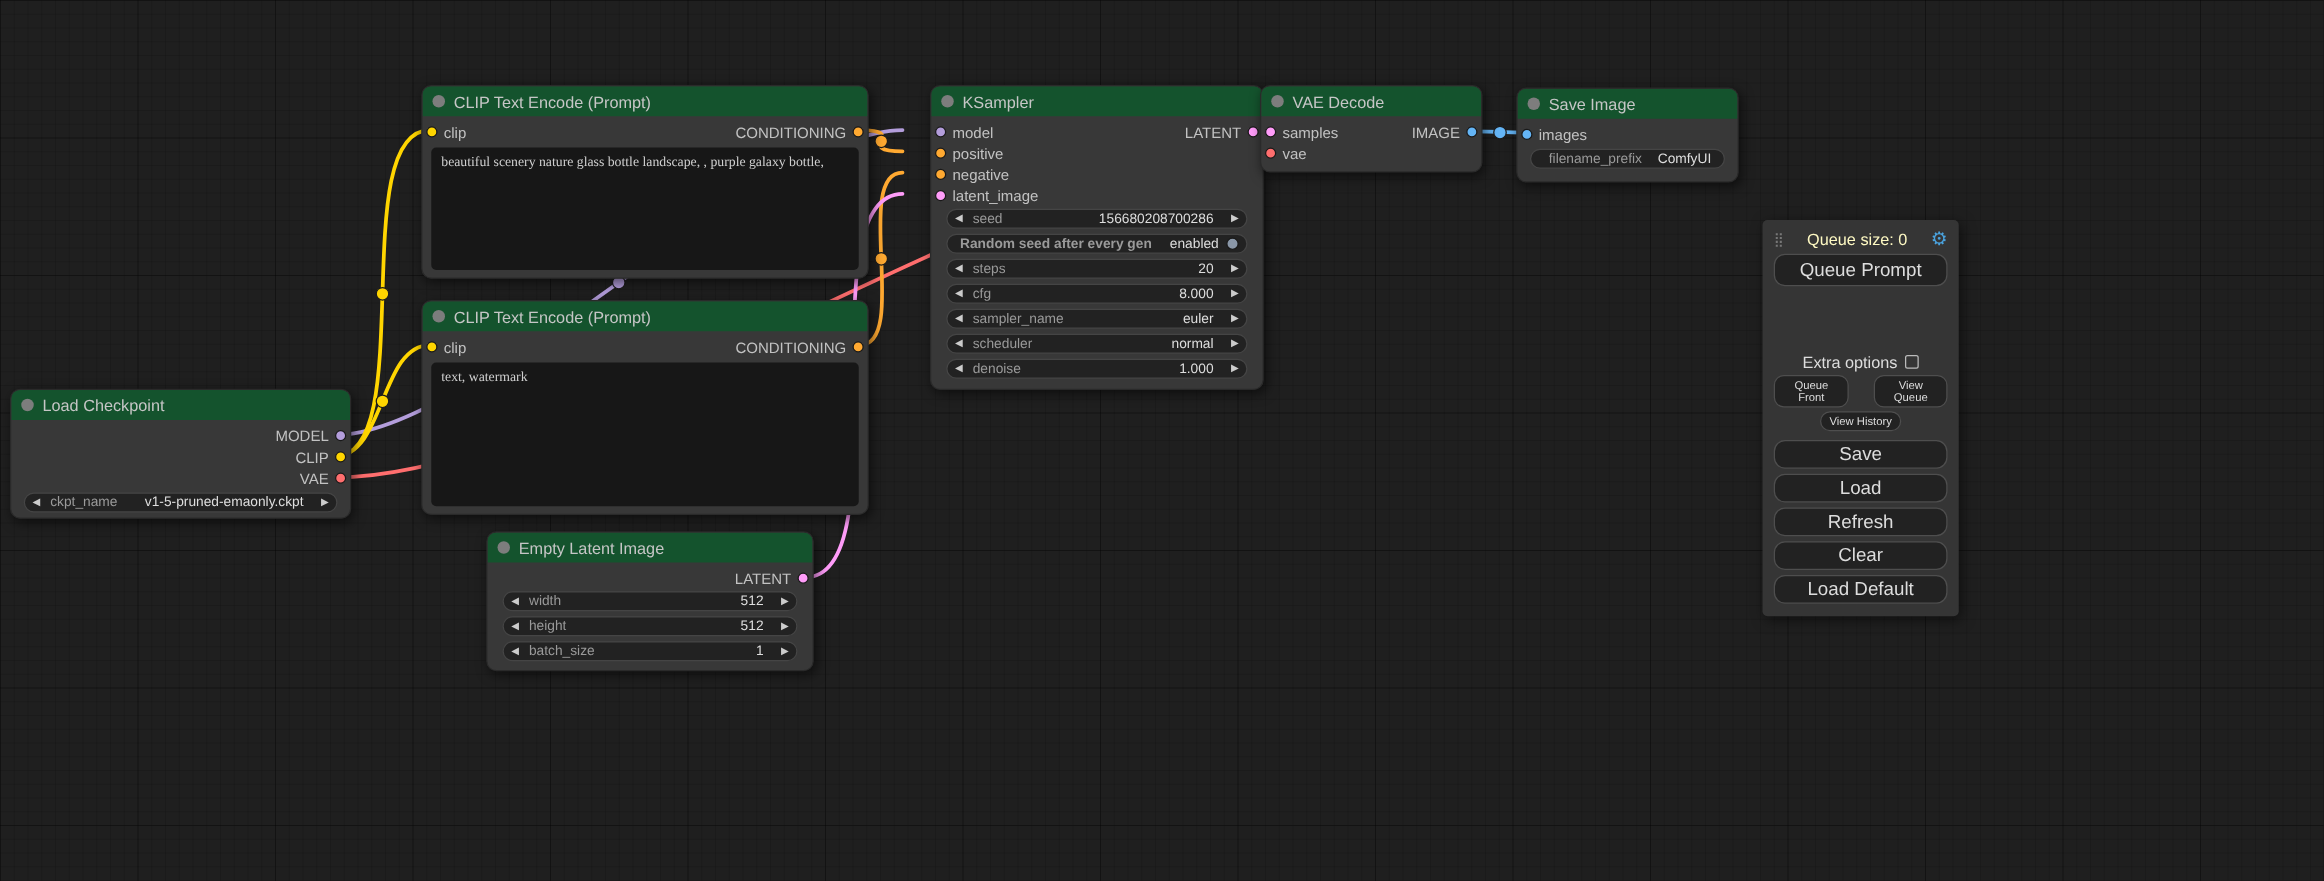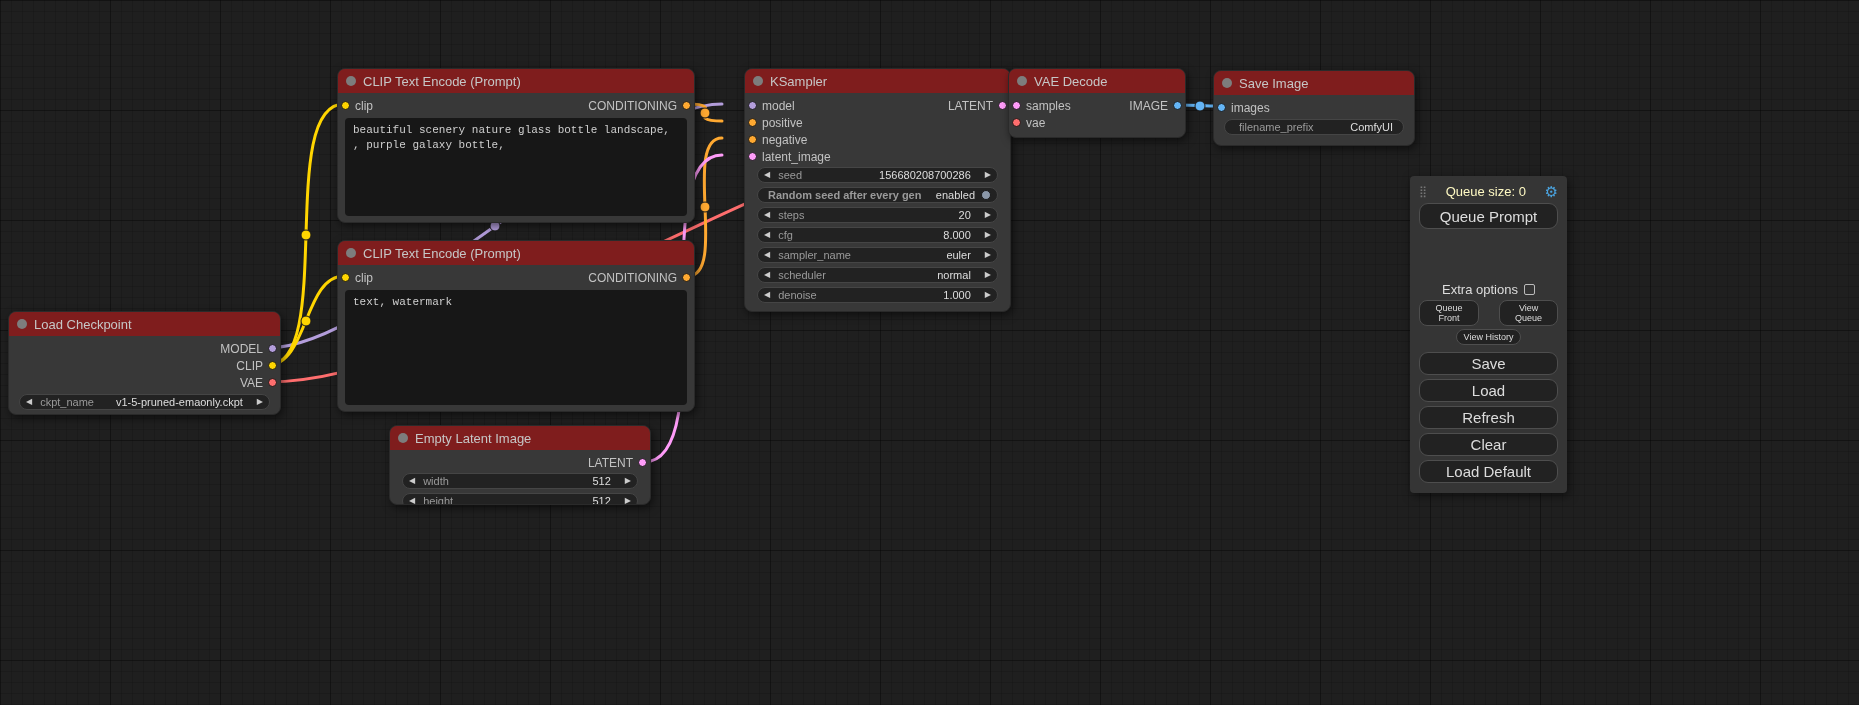--- a/index.html
+++ b/index.html
@@ -22,21 +22,21 @@
   .s-vae   { stroke:var(--c-vae,#FF6E6E); }   .f-vae   { fill:var(--c-vae,#FF6E6E); }
   .s-cond  { stroke:var(--c-conditioning,#FFA931); } .f-cond { fill:var(--c-conditioning,#FFA931); }
   .s-latent{ stroke:var(--c-latent,#FF9CF9); } .f-latent{ fill:var(--c-latent,#FF9CF9); }
   .s-image { stroke:var(--c-image,#64B5F6); } .f-image { fill:var(--c-image,#64B5F6); }
   .linkdot { stroke:#1b1b1b; stroke-width:1; }
 
   .node {
     position:absolute; z-index:2; background:#383838; border:1px solid #2a2a2a;
     border-radius:8px; box-shadow:2px 3px 9px rgba(0,0,0,.55); overflow:hidden;
   }
-  .titlebar { height:24px; background:#7f1d1d; display:flex; align-items:center; padding:0 8px; gap:7px; cursor:move; }
+  .titlebar { height:24px; background:#14532d; display:flex; align-items:center; padding:0 8px; gap:7px; cursor:move; }
   .tdot { width:10px; height:10px; border-radius:50%; background:#7d7d7d; flex:none; }
   .ttext { color:#c6c6c6; font-size:13px; white-space:nowrap; }
   .body { padding-top:4px; }
   .port { height:17px; display:flex; align-items:center; gap:5px; font-size:12px; color:#c2c2c2; cursor:crosshair; }
   .port.in  { padding-left:3px; }
   .port.out { justify-content:flex-end; padding-right:3px; }
   .pdot { width:9px; height:9px; border-radius:50%; border:1px solid #191919; flex:none; }
   .c-model { background:var(--c-model,#B39DDB); }
   .c-clip  { background:var(--c-clip,#FFD500); }
   .c-vae   { background:var(--c-vae,#FF6E6E); }
@@ -53,31 +53,31 @@
   }
   .warrow { font-size:8px; color:#cccccc; line-height:1; flex:none; }
   .wlabel { color:#9a9a9a; margin-left:8px; overflow:hidden; }
   .wvalue { color:#dedede; margin-left:auto; margin-right:14px; }
   .widget.textw .wvalue { margin-right:4px; }
   .widget.toggle .wlabel { margin-left:4px;font-weight:bold; }
   .widget.toggle .wvalue { margin-right:0; }
   .toggle-knob { width:10px; height:10px; border-radius:50%; background:#8a97a8; border:1px solid #1a1a1a; margin-left:6px; flex:none; }
   .prompt {
     margin:4px 7px 0; background:#171717; border-radius:4px; padding:5px 8px;
-    font-family:Liberation Mono, monospace; font-size:11px; color:#cfcfcf;
+    font-family:Liberation Serif, serif; font-size:11px; color:#cfcfcf;
     line-height:1.4; white-space:pre-wrap; overflow:hidden; cursor:text;
   }
 
   #n-lc { left:8px;    top:311px; width:273px; height:104px; }
   #n-cp { left:337px;  top:68px;  width:358px; height:155px; }
   #n-cn { left:337px;  top:240px; width:358px; height:172px; }
-  #n-el { left:389px;  top:425px; width:262px; height:80px; }
+  #n-el { left:389px;  top:425px; width:262px; height:112px; }
   #n-ks { left:744px;  top:68px;  width:267px; height:244px; }
   #n-vd { left:1008px; top:68px;  width:178px; height:70px; }
-  #n-si { left:1213px; top:70px;  width:202px; height:76px; }
+  #n-si { left:1213px; top:70px;  width:178px; height:76px; }
   #n-cp .prompt { height:98px; }
   #n-cn .prompt { height:115px; }
 
   #menu {
     position:absolute; z-index:3; left:1410px; top:176px; width:157px;
     background:#353535; border-radius:4px; box-shadow:2px 3px 10px rgba(0,0,0,.5);
     padding:8px 9px 10px; display:flex; flex-direction:column; color:#ddd;
   }
   .menu-top { display:flex; align-items:center; justify-content:space-between; margin-bottom:4px; }
   .handle { color:#777; font-size:11px; cursor:move; }

